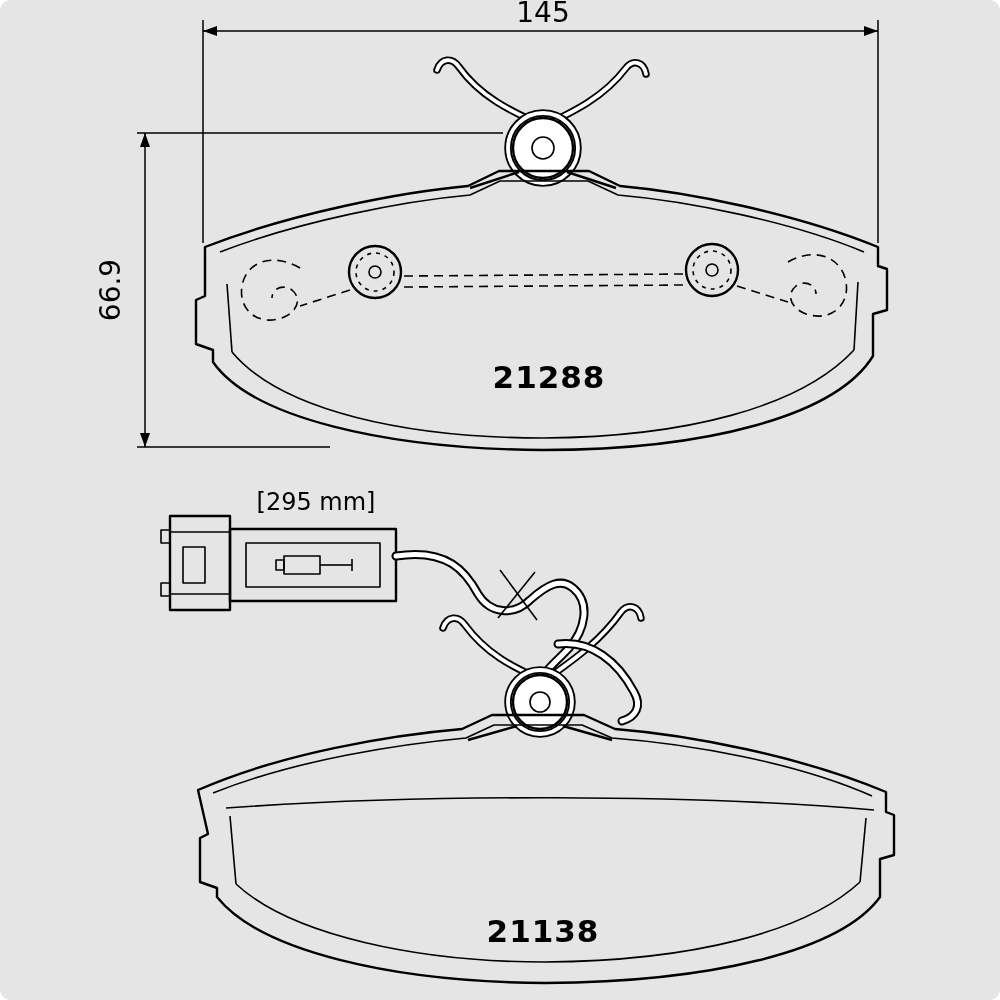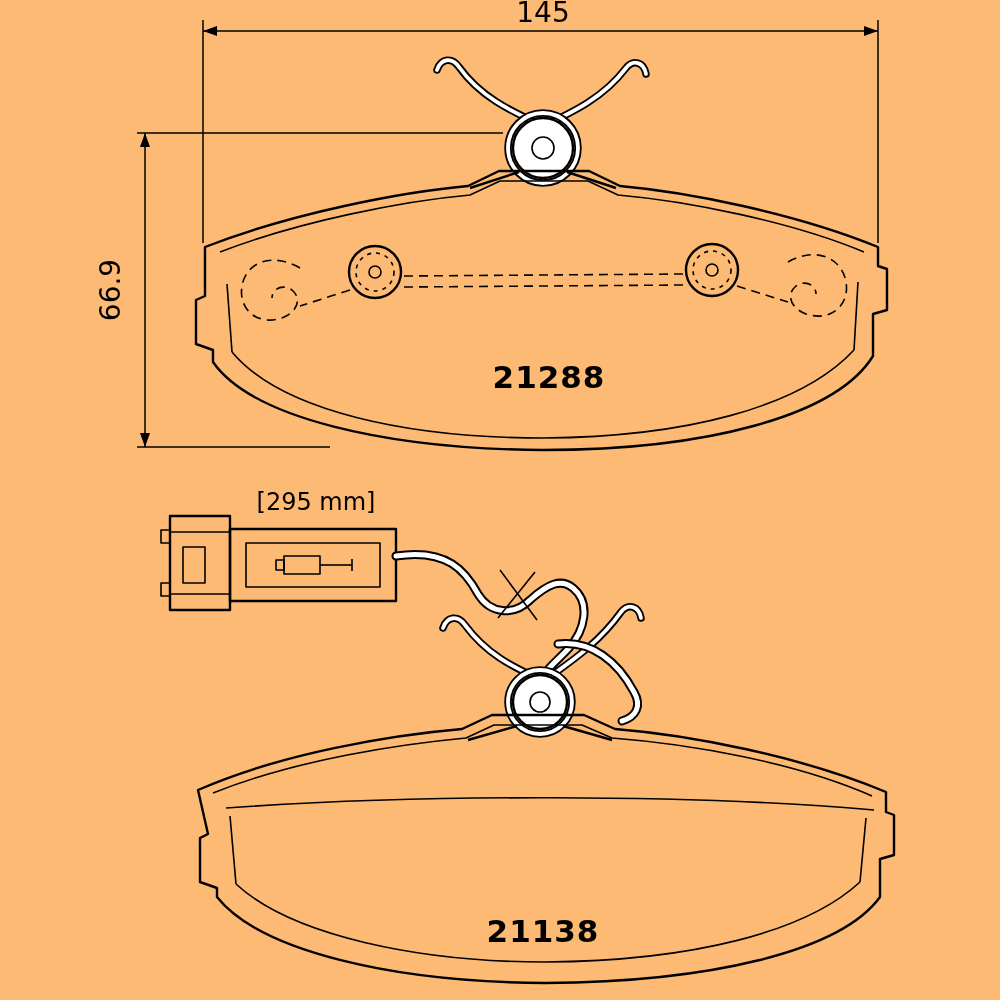--- a/index.html
+++ b/index.html
@@ -1,16 +1,16 @@
 <!DOCTYPE html>
 <html><head>
 <meta charset="utf-8">
 <style>
   html,body { margin:0; padding:0; background:#ffffff; }
-  .stage { position:relative; width:1000px; height:1000px; background:#fdba74; overflow:hidden; }
+  .stage { position:relative; width:1000px; height:1000px; background:#e5e5e5; overflow:hidden;border-radius:11px; }
   svg { display:block; }
   .ln   { fill:none; stroke:#000; stroke-width:2.4; stroke-linejoin:round; }
   .lnt  { fill:none; stroke:#000; stroke-width:1.6; stroke-linejoin:round; }
   .dash { stroke-dasharray:9 6; }
   .dash2{ stroke-dasharray:4 5; }
   .dim  { fill:none; stroke:#000; stroke-width:1.5; }
   .arr  { fill:#000; stroke:none; }
   .wht  { fill:#fff; stroke:#000; stroke-width:2.4; }
   .tube-b { fill:none; stroke:#000; stroke-width:7.5; stroke-linecap:round; }
   .tube-w { fill:none; stroke:#fff; stroke-width:3.8; stroke-linecap:round; }

